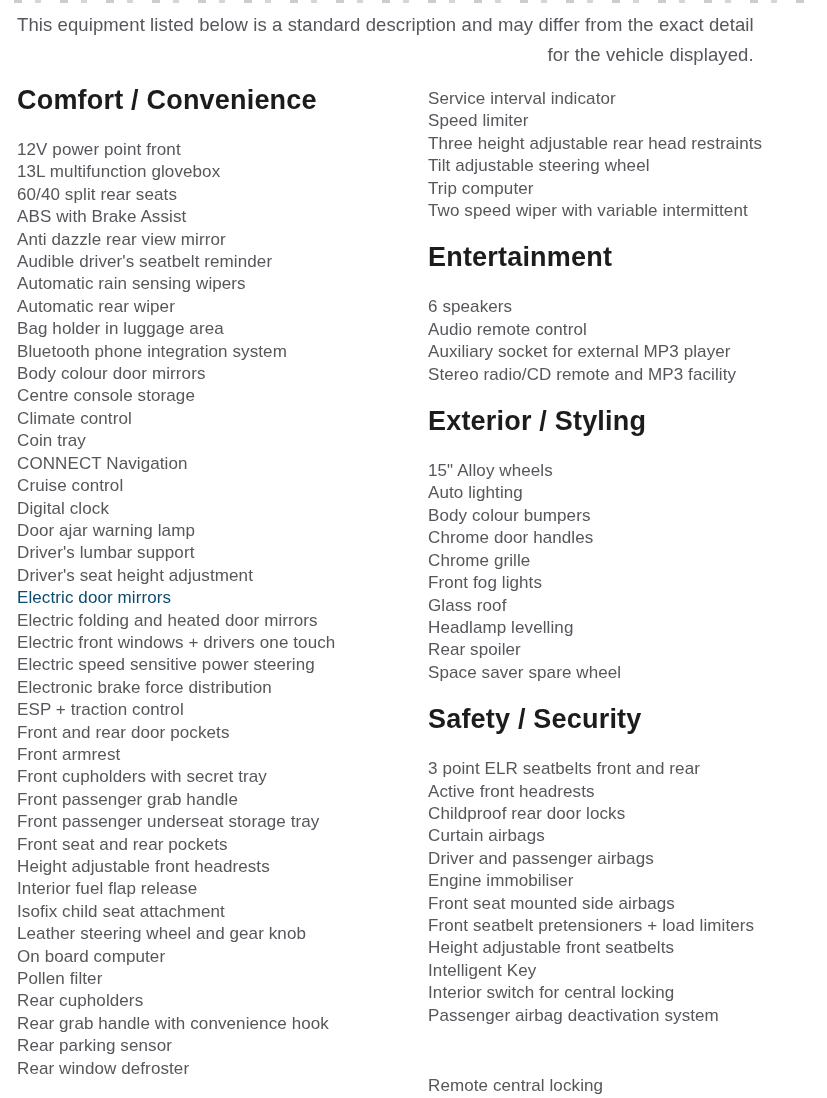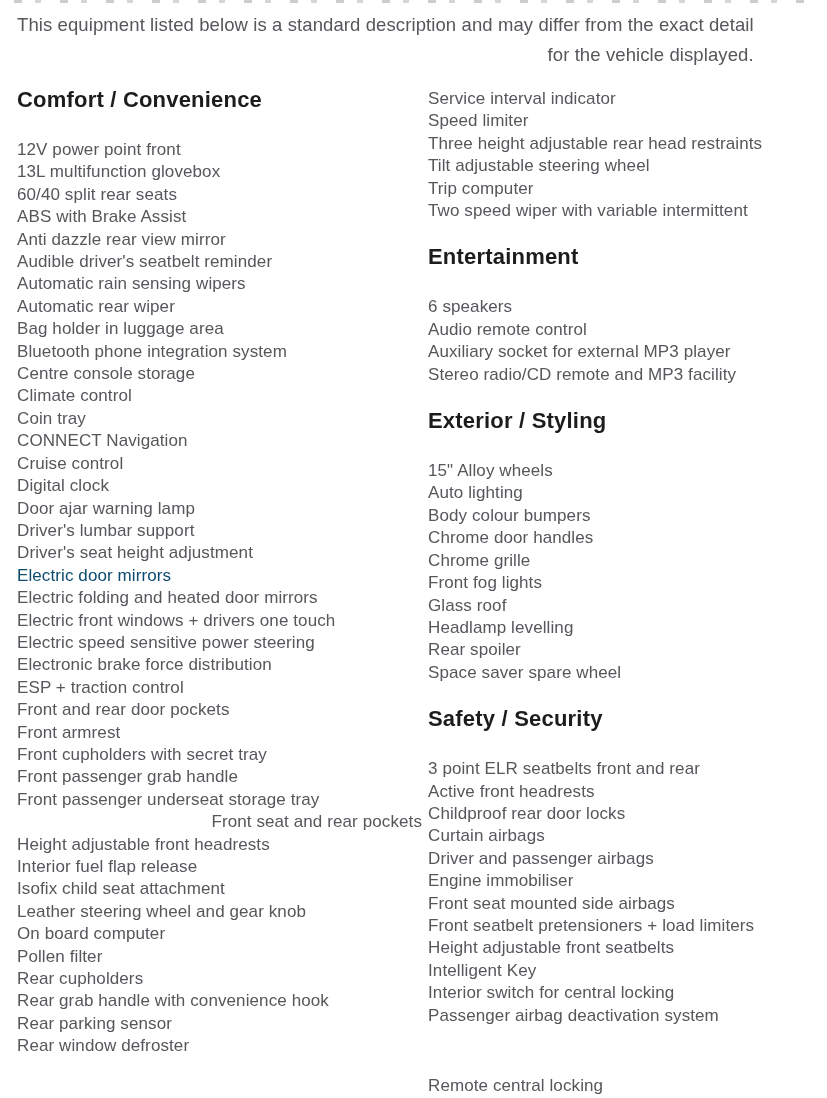--- a/index.html
+++ b/index.html
@@ -45,21 +45,21 @@
     position: absolute;
     top: 88px;
     left: 0;
     width: 827px;
     height: 1010px;
   }
   .col { position: absolute; top: 0; }
   .col-left  { left: 17px;  width: 405px; }
   .col-right { left: 428px; width: 395px; }
   .sec-title {
-    font-size: 22px;
+    font-size: 27px;
     font-weight: 700;
     line-height: 24px;
     letter-spacing: 0.2px;
     color: #1c1c1e;
     margin: 23px 0 27px 0;
   }
   .col .sec-title:first-child { margin-top: 0; }
   .items { margin: 0; padding: 0; }
   .item {
     font-size: 17px;
@@ -86,41 +86,42 @@
         <div class="item" style="color: rgb(85, 87, 91);">12V power point front</div>
         <div class="item" style="color: rgb(85, 87, 91);">13L multifunction glovebox</div>
         <div class="item" style="color: rgb(85, 87, 91);">60/40 split rear seats</div>
         <div class="item" style="color: rgb(85, 87, 91);">ABS with Brake Assist</div>
         <div class="item" style="color: rgb(85, 87, 91);">Anti dazzle rear view mirror</div>
         <div class="item" style="color: rgb(85, 87, 91);">Audible driver's seatbelt reminder</div>
         <div class="item" style="color: rgb(85, 87, 91);">Automatic rain sensing wipers</div>
         <div class="item" style="color: rgb(85, 87, 91);">Automatic rear wiper</div>
         <div class="item" style="color: rgb(85, 87, 91);">Bag holder in luggage area</div>
         <div class="item" style="color: rgb(85, 87, 91);">Bluetooth phone integration system</div>
+        <div class="item" style="color: rgb(85, 87, 91);">Body colour door mirrors</div>
         <div class="item" style="color: rgb(85, 87, 91);">Centre console storage</div>
         <div class="item" style="color: rgb(85, 87, 91);">Climate control</div>
         <div class="item" style="color: rgb(85, 87, 91);">Coin tray</div>
         <div class="item" style="color: rgb(85, 87, 91);">CONNECT Navigation</div>
         <div class="item" style="color: rgb(85, 87, 91);">Cruise control</div>
         <div class="item" style="color: rgb(85, 87, 91);">Digital clock</div>
         <div class="item" style="color: rgb(85, 87, 91);">Door ajar warning lamp</div>
         <div class="item" style="color: rgb(85, 87, 91);">Driver's lumbar support</div>
         <div class="item" style="color: rgb(85, 87, 91);">Driver's seat height adjustment</div>
         <div class="item" style="color: #0c4a6e;">Electric door mirrors</div>
         <div class="item" style="color: rgb(85, 87, 91);">Electric folding and heated door mirrors</div>
         <div class="item" style="color: rgb(85, 87, 91);">Electric front windows + drivers one touch</div>
         <div class="item" style="color: rgb(85, 87, 91);">Electric speed sensitive power steering</div>
         <div class="item" style="color: rgb(85, 87, 91);">Electronic brake force distribution</div>
         <div class="item" style="color: rgb(85, 87, 91);">ESP + traction control</div>
         <div class="item" style="color: rgb(85, 87, 91);">Front and rear door pockets</div>
         <div class="item" style="color: rgb(85, 87, 91);">Front armrest</div>
         <div class="item" style="color: rgb(85, 87, 91);">Front cupholders with secret tray</div>
         <div class="item" style="color: rgb(85, 87, 91);">Front passenger grab handle</div>
         <div class="item" style="color: rgb(85, 87, 91);">Front passenger underseat storage tray</div>
-        <div class="item" style="color: rgb(85, 87, 91); text-align: right;">Front seat and rear pockets</div>
+        <div class="item" style="color: rgb(85, 87, 91);">Front seat and rear pockets</div>
         <div class="item" style="color: rgb(85, 87, 91);">Height adjustable front headrests</div>
         <div class="item" style="color: rgb(85, 87, 91);">Interior fuel flap release</div>
         <div class="item" style="color: rgb(85, 87, 91);">Isofix child seat attachment</div>
         <div class="item" style="color: rgb(85, 87, 91);">Leather steering wheel and gear knob</div>
         <div class="item" style="color: rgb(85, 87, 91);">On board computer</div>
         <div class="item" style="color: rgb(85, 87, 91);">Pollen filter</div>
         <div class="item" style="color: rgb(85, 87, 91);">Rear cupholders</div>
         <div class="item" style="color: rgb(85, 87, 91);">Rear grab handle with convenience hook</div>
         <div class="item" style="color: rgb(85, 87, 91);">Rear parking sensor</div>
         <div class="item" style="color: rgb(85, 87, 91);">Rear window defroster</div>

